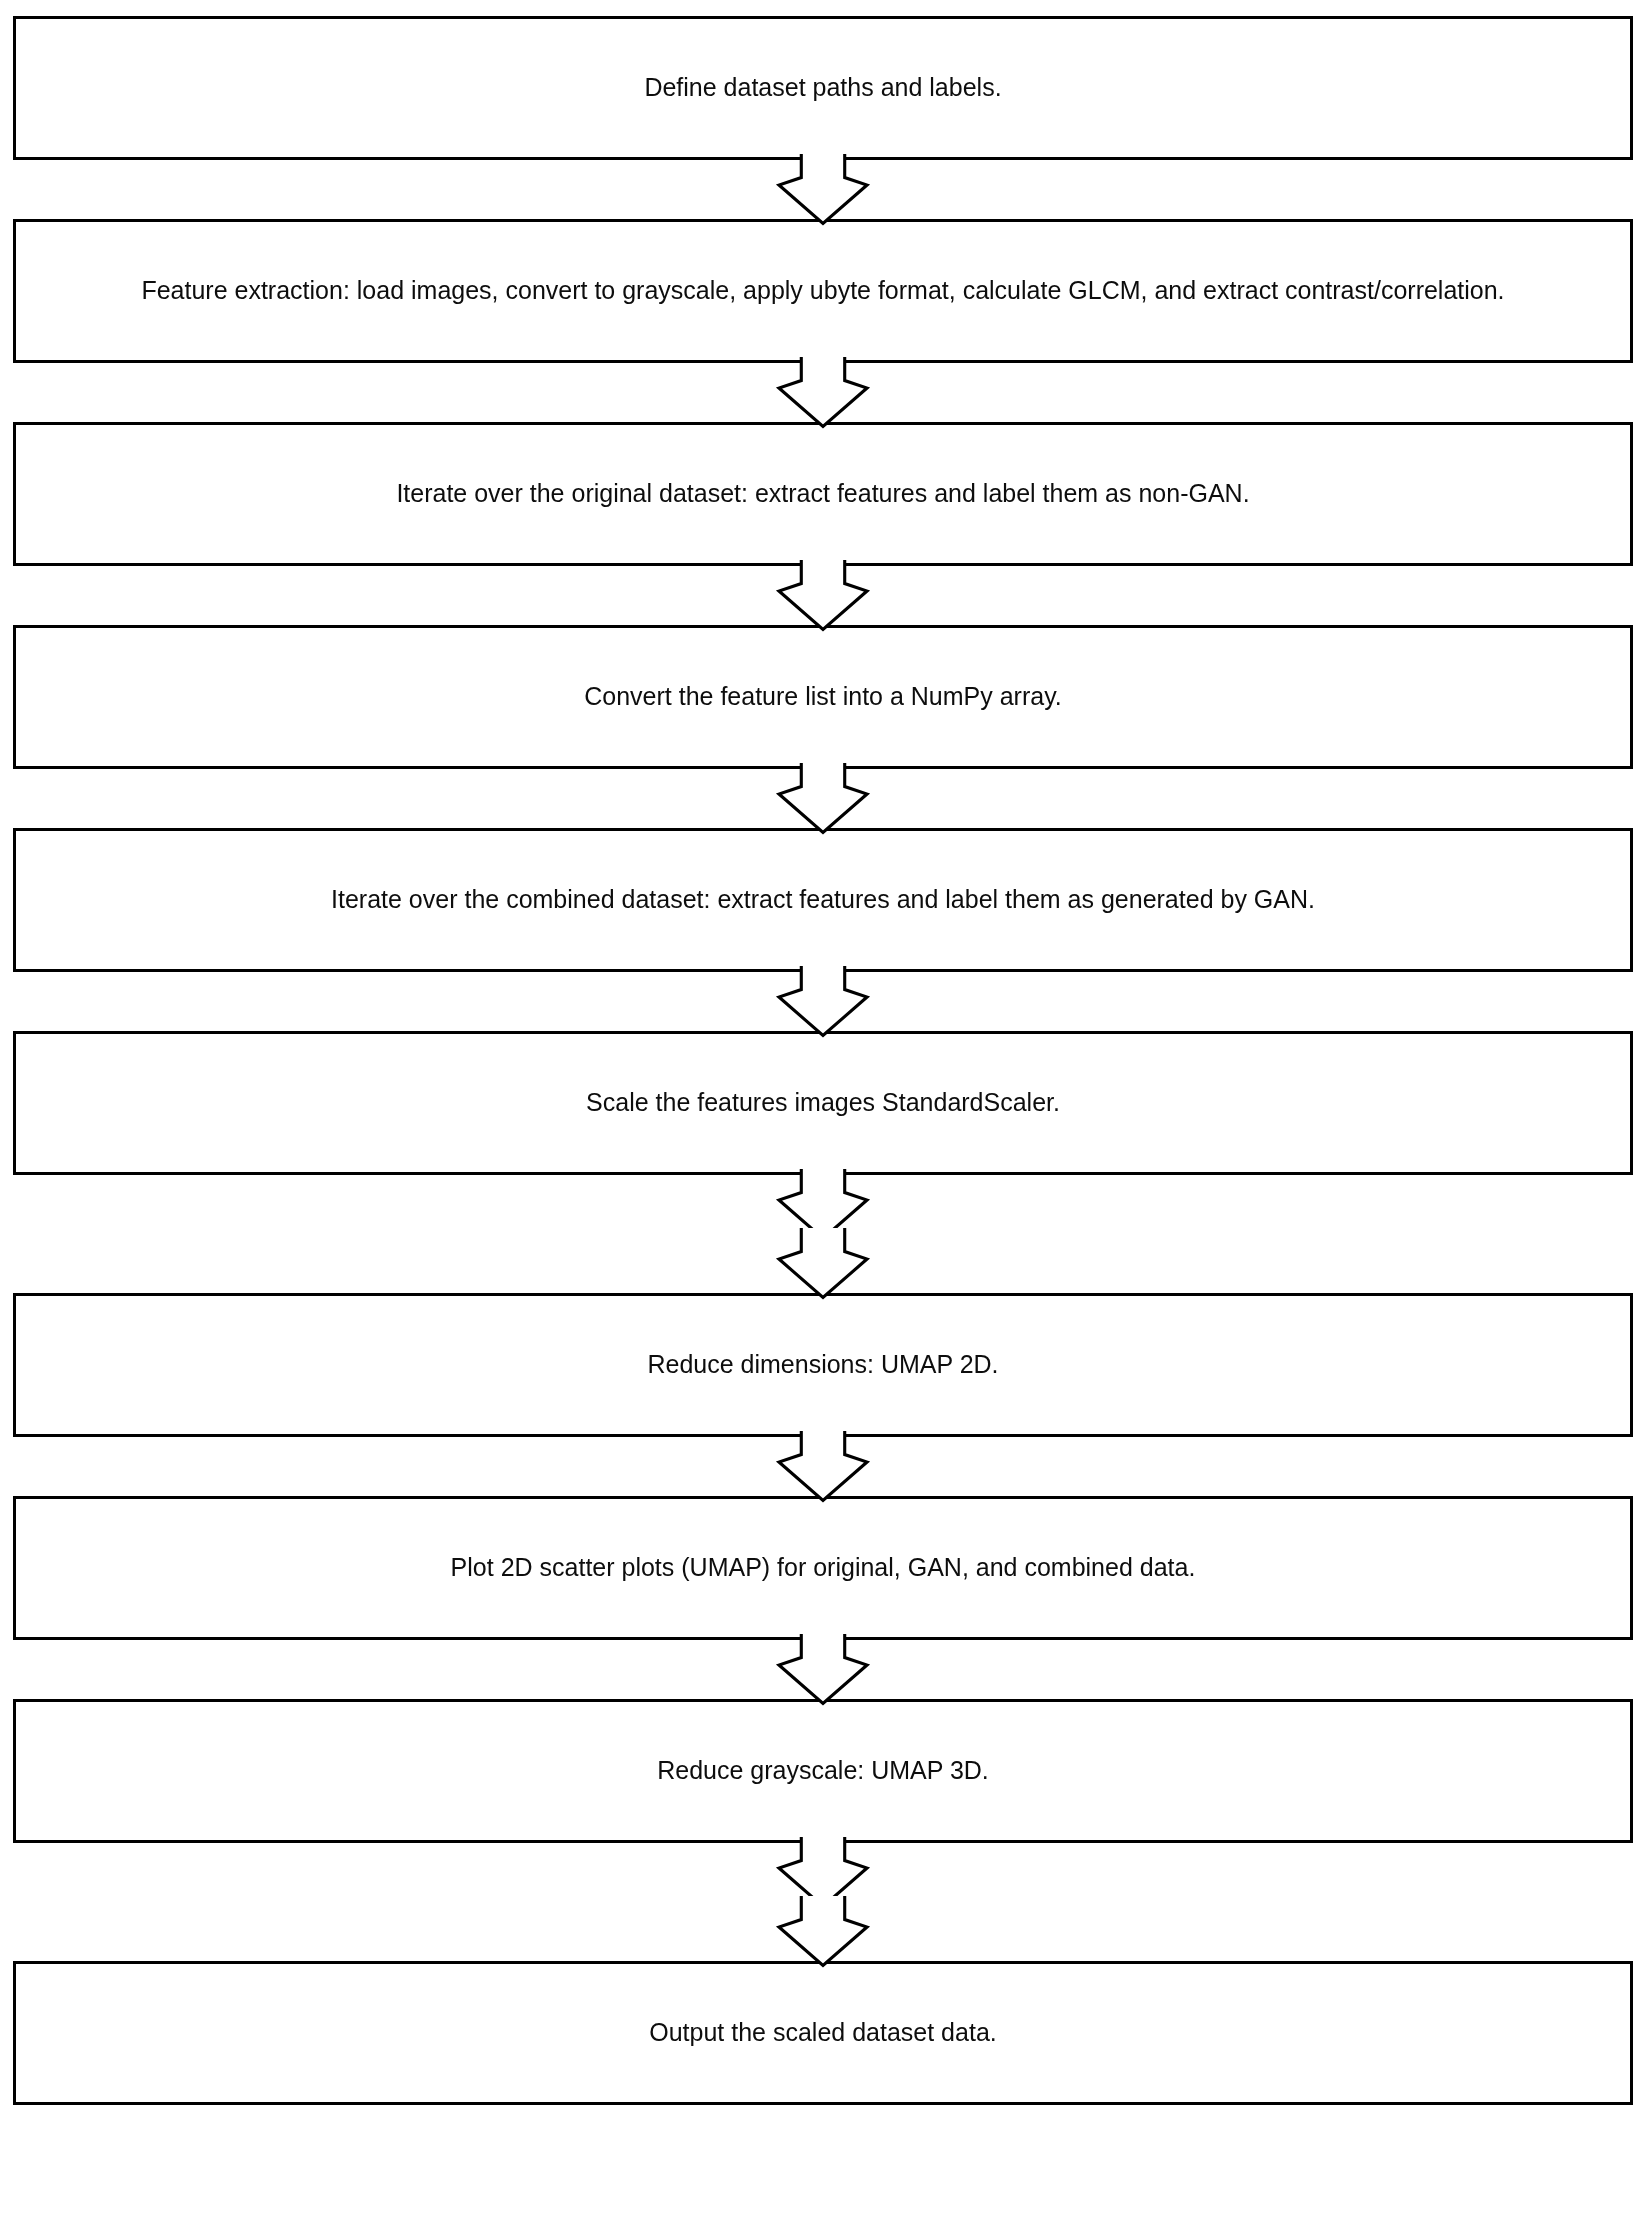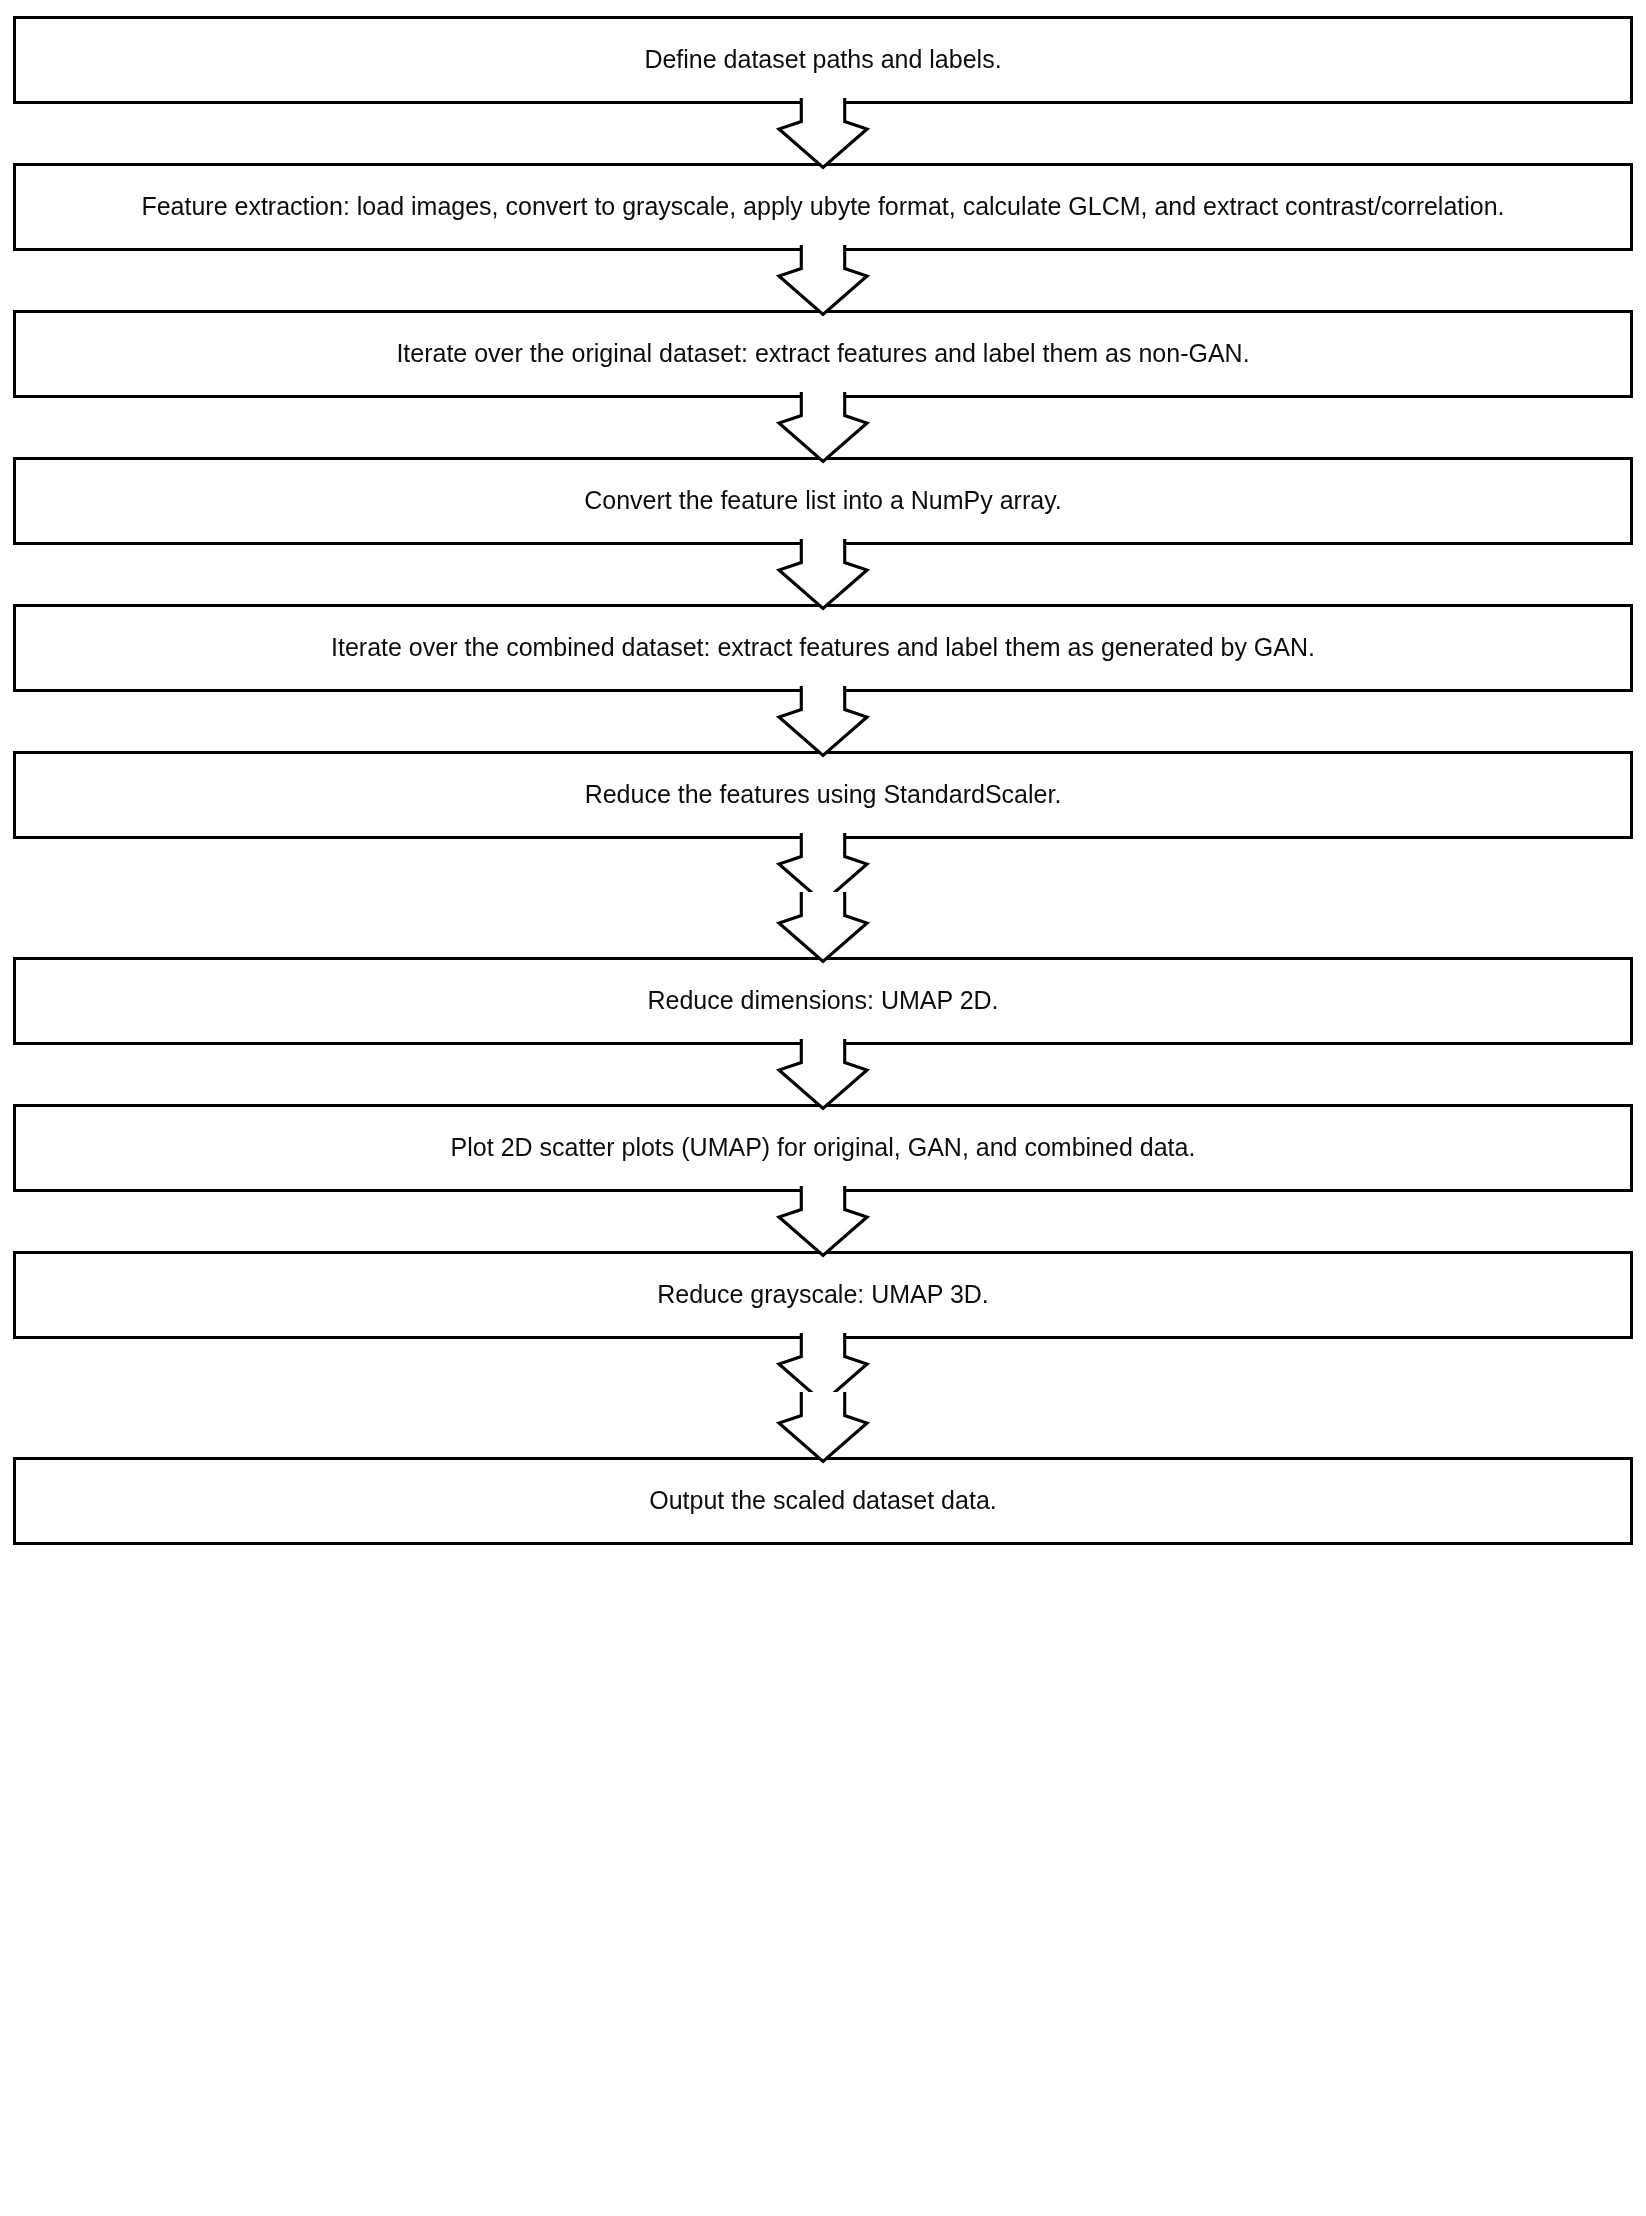--- a/index.html
+++ b/index.html
@@ -22,21 +22,21 @@
   .flow{
     position:absolute;
     left:13px;
     top:16px;
     width:1620px;
     display:flex;
     flex-direction:column;
   }
   .box{
     box-sizing:border-box;
-    height:88px;
+    height:144px;
     border:3.7px solid var(--line);
     background:var(--box-fill);
     display:flex;
     align-items:center;
     justify-content:center;
     text-align:center;
     padding:0 50px;
   }
   .box .label{
     font-size:25px;
@@ -112,21 +112,21 @@
     </div>
     <div class="arrow-wrap">
       <svg width="98" height="72" viewBox="0 0 158 116" xmlns="http://www.w3.org/2000/svg">
         <path d="M44,0 L44,38 L8,50 L79,112 L150,50 L114,38 L114,0" fill="var(--box-fill)" stroke="var(--line)" stroke-width="5" stroke-linejoin="miter"></path>
       </svg>
     </div>
   </div>
 
   <div class="step-row">
     <div class="box">
-      <span class="label">Reduce the features using StandardScaler.</span>
+      <span class="label">Scale the features images StandardScaler.</span>
     </div>
     <div class="arrow-wrap">
       <svg width="98" height="72" viewBox="0 0 158 116" xmlns="http://www.w3.org/2000/svg">
         <path d="M44,0 L44,38 L8,50 L79,112 L150,50 L114,38 L114,0" fill="var(--box-fill)" stroke="var(--line)" stroke-width="5" stroke-linejoin="miter"></path>
       </svg>
     </div>
   </div>
 
   <div class="step-row">
     <div class="arrow-wrap">

